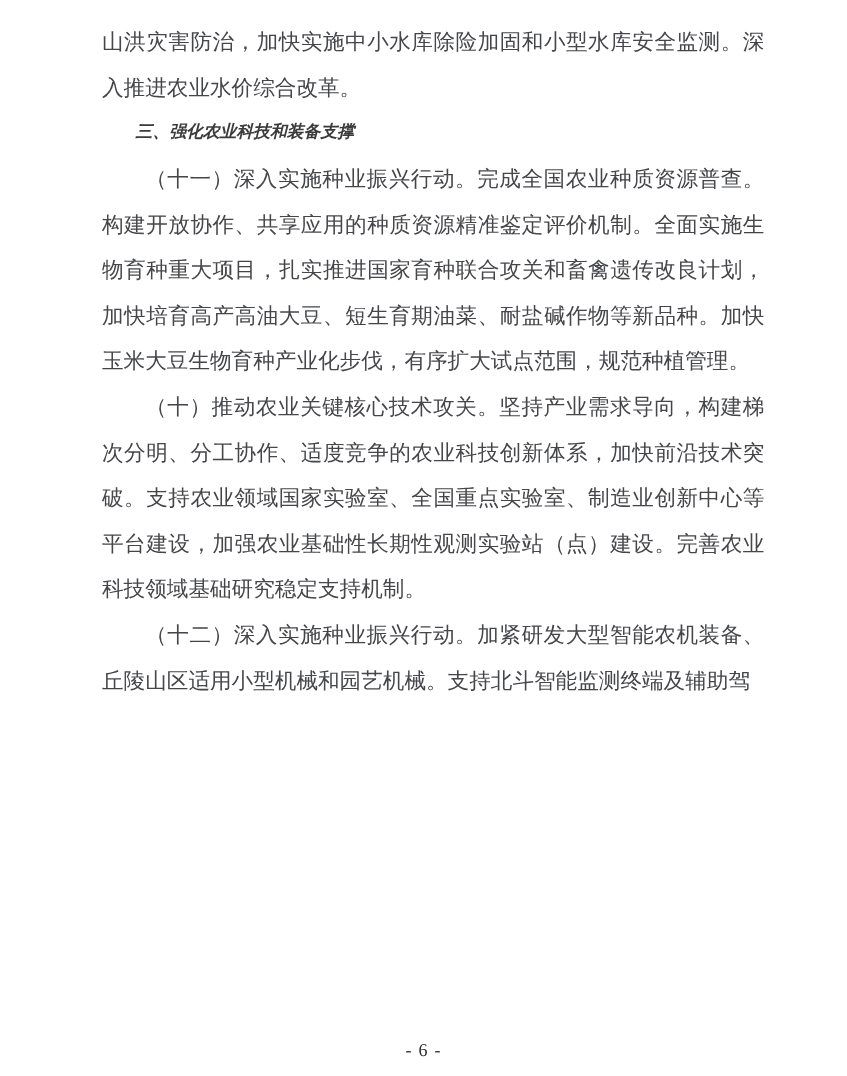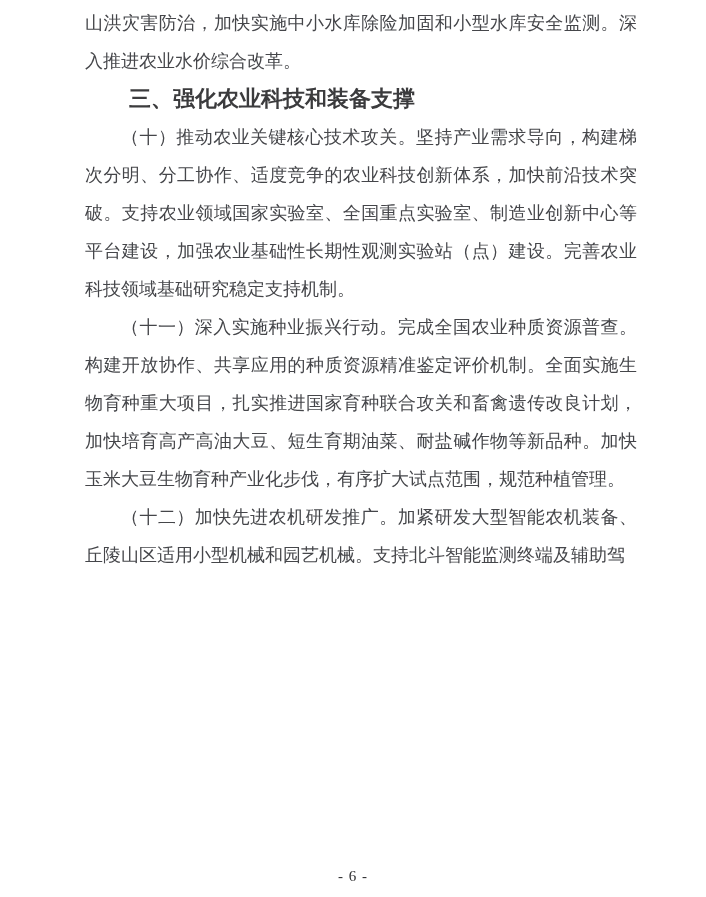--- a/index.html
+++ b/index.html
@@ -11,57 +11,58 @@
     position: relative;
     width: 706px;
     height: 897px;
     background: #ffffff;
     overflow: hidden;
     font-family: "Liberation Serif", "DejaVu Serif", serif;
   }
   .content {
     position: absolute;
     left: 85px;
-    top: 4px;
+    top: 16px;
     width: 552px;
     font-size: 18px;
     line-height: 38px;
     text-align: justify;
     color: #45464a;
   }
   .content p {
     margin: 0;
     padding: 0;
   }
   .para-indent {
     text-indent: 2em;
   }
   .section-heading {
     font-weight: bold;
     color: #3b3b3d;
-    font-size: 22px;
+    font-size: 14px;
     text-indent: 2em;
+    font-style: italic;
   }
   .footer {
     position: absolute;
     left: 0;
     right: 0;
     bottom: 12px;
     text-align: center;
     font-size: 15px;
     color: #2f2f31;
     letter-spacing: 1px;
     font-family: "Liberation Serif", "DejaVu Serif", serif;
   }
 </style>
 </head>
 <body>
 
 <div class="page">
   <div class="content">
     <p>山洪灾害防治，加快实施中小水库除险加固和小型水库安全监测。深入推进农业水价综合改革。</p>
     <p class="section-heading">三、强化农业科技和装备支撑</p>
+    <p class="para-indent">（十一）深入实施种业振兴行动。完成全国农业种质资源普查。构建开放协作、共享应用的种质资源精准鉴定评价机制。全面实施生物育种重大项目，扎实推进国家育种联合攻关和畜禽遗传改良计划，加快培育高产高油大豆、短生育期油菜、耐盐碱作物等新品种。加快玉米大豆生物育种产业化步伐，有序扩大试点范围，规范种植管理。</p>
     <p class="para-indent">（十）推动农业关键核心技术攻关。坚持产业需求导向，构建梯次分明、分工协作、适度竞争的农业科技创新体系，加快前沿技术突破。支持农业领域国家实验室、全国重点实验室、制造业创新中心等平台建设，加强农业基础性长期性观测实验站（点）建设。完善农业科技领域基础研究稳定支持机制。</p>
-    <p class="para-indent">（十一）深入实施种业振兴行动。完成全国农业种质资源普查。构建开放协作、共享应用的种质资源精准鉴定评价机制。全面实施生物育种重大项目，扎实推进国家育种联合攻关和畜禽遗传改良计划，加快培育高产高油大豆、短生育期油菜、耐盐碱作物等新品种。加快玉米大豆生物育种产业化步伐，有序扩大试点范围，规范种植管理。</p>
-    <p class="para-indent">（十二）加快先进农机研发推广。加紧研发大型智能农机装备、丘陵山区适用小型机械和园艺机械。支持北斗智能监测终端及辅助驾</p>
+    <p class="para-indent">（十二）深入实施种业振兴行动。加紧研发大型智能农机装备、丘陵山区适用小型机械和园艺机械。支持北斗智能监测终端及辅助驾</p>
   </div>
   <div class="footer">- 6 -</div>
 </div>
 
 </body></html>

